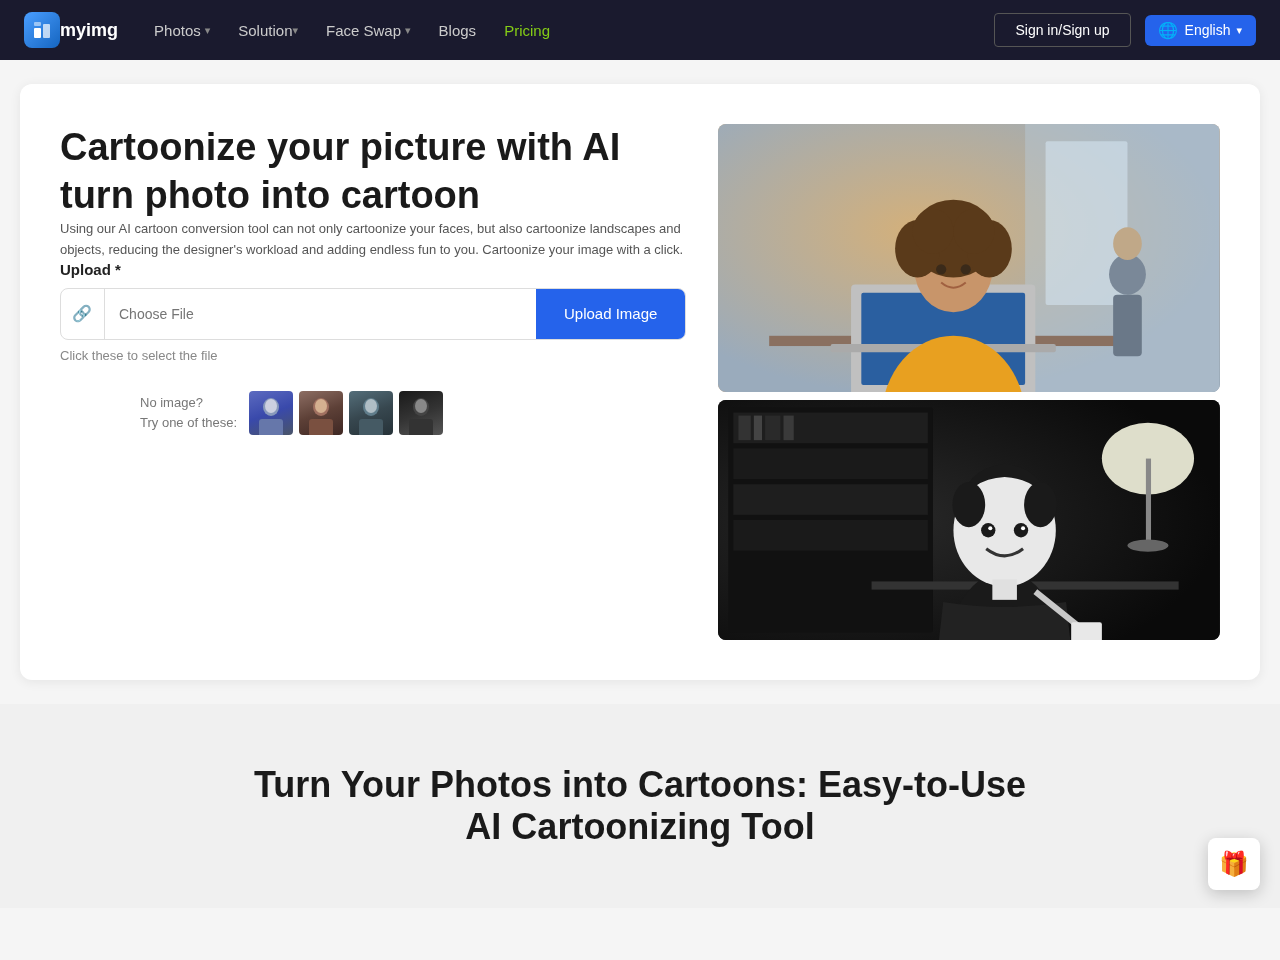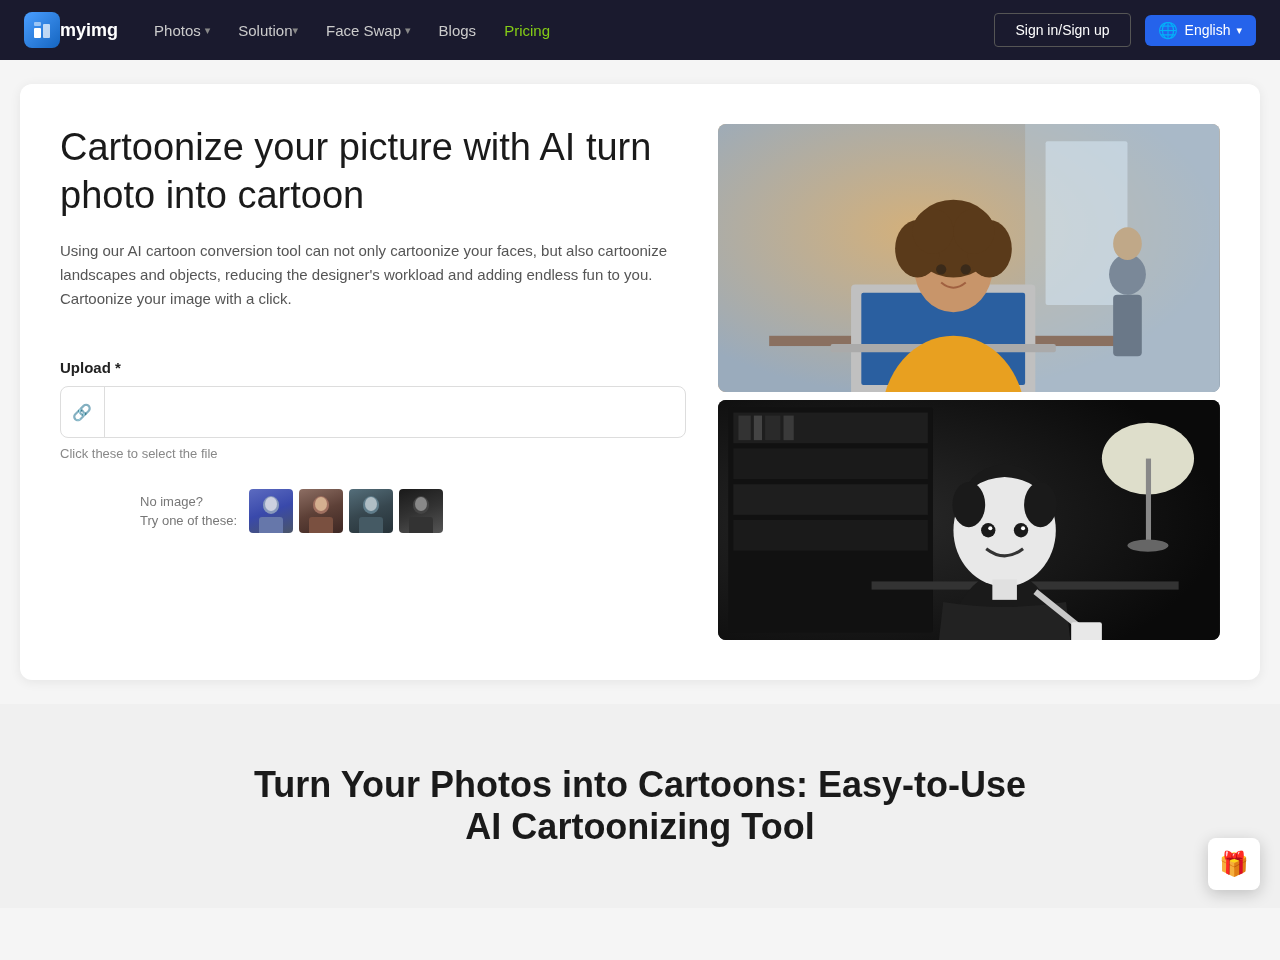--- a/index.html
+++ b/index.html
@@ -47,29 +47,31 @@
     <span style="font-size:16px;">🌐</span>
     <span>English</span>
     <span style="font-size:11px;">▾</span>
   </div>
 </nav>
 
 <div style="padding:24px 20px;max-width:1280px;margin:0 auto;">
   <div style="background:white;border-radius:12px;padding:40px;display:flex;gap:32px;align-items:flex-start;box-shadow:0 2px 12px rgba(0,0,0,0.07);">
 
     <div style="flex:0 0 54%;max-width:54%;">
-      <h1 style="font-size:38px;font-weight:400;color:#1a1a1a;line-height:1.25;margin-bottom:20px;">Cartoonize your picture with AI turn photo into cartoon</h1>
-      <p style="font-size:15px;color:#555;line-height:1.6;margin-bottom:48px;">Using our AI cartoon conversion tool can not only cartoonize your faces, but also cartoonize landscapes and objects, reducing the designer's workload and adding endless fun to you. Cartoonize your image with a click.</p>
+      <h1 style="font-size:38px;font-weight:700;color:#1a1a1a;line-height:1.25;">Cartoonize your picture with AI turn photo into cartoon</h1>
+      <p style="font-size:13px;color:#555;line-height:1.6;">Using our AI cartoon conversion tool can not only cartoonize your faces, but also cartoonize landscapes and objects, reducing the designer's workload and adding endless fun to you. Cartoonize your image with a click.</p>
 
       <div>
         <div style="font-size:15px;font-weight:600;color:#222;margin-bottom:10px;">Upload *</div>
         <div style="display:flex;align-items:center;border:1.5px solid #ddd;border-radius:8px;overflow:hidden;height:52px;">
           <div style="display:flex;align-items:center;justify-content:center;width:44px;height:100%;border-right:1.5px solid #ddd;color:#888;font-size:16px;flex-shrink:0;">
             🔗
           </div>
+          <input type="text" style="flex: 1 1 0%; padding: 0px 14px; font-size: 14px; color: rgb(170, 170, 170); border: none; outline: none; background: transparent;" readonly="" placeholder="Choose File">
+          <button style="background:#2563eb;color:white;border:none;padding:0 28px;height:100%;font-size:15px;font-weight:500;cursor:pointer;white-space:nowrap;flex-shrink:0;">Upload Image</button>
         </div>
         <div style="font-size:13px;color:#888;margin-top:8px;cursor:pointer;">Click these to select the file</div>
       </div>
 
       <div style="display:flex;align-items:center;gap:12px;margin-top:28px;padding-left:80px;">
         <div style="font-size:13px;color:#777;white-space:nowrap;line-height:1.5;">
           <div>No image?</div>
           <div>Try one of these:</div>
         </div>
         <div style="display:flex;gap:6px;">

